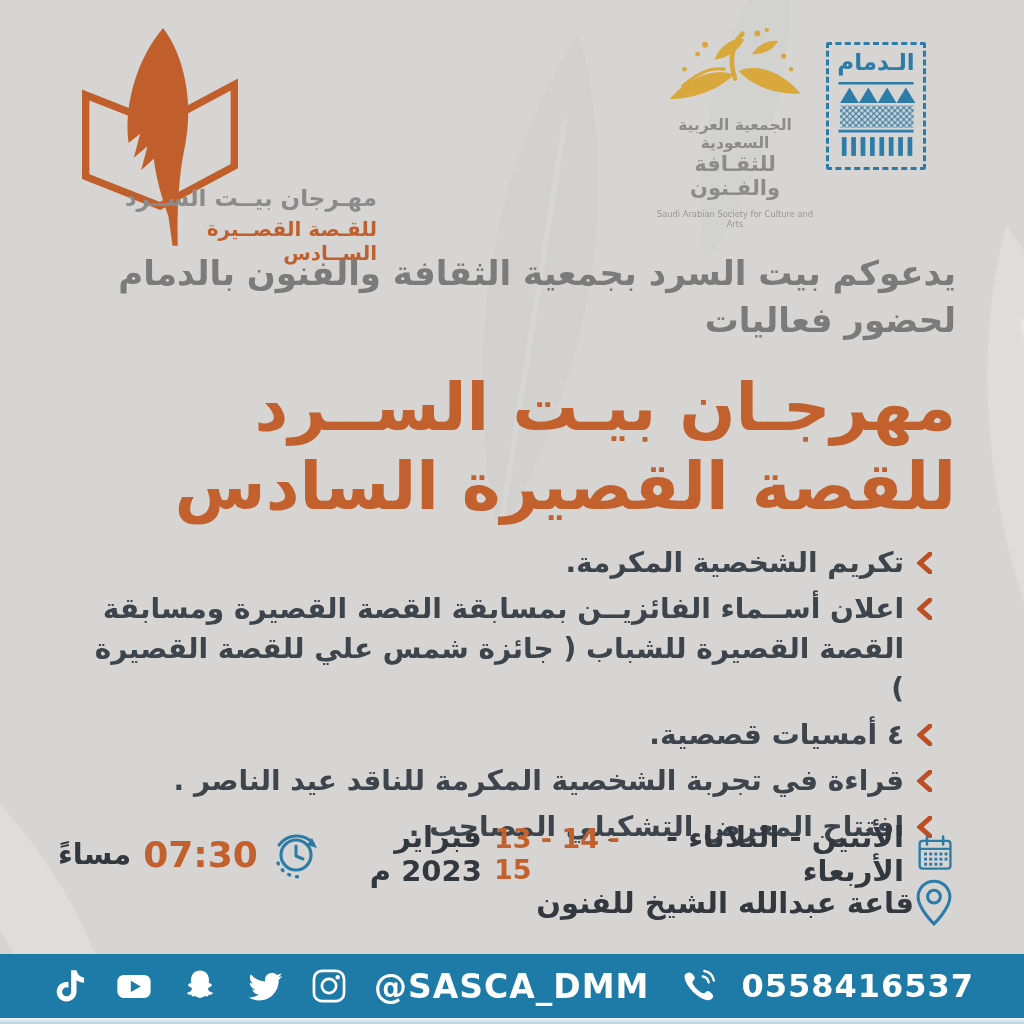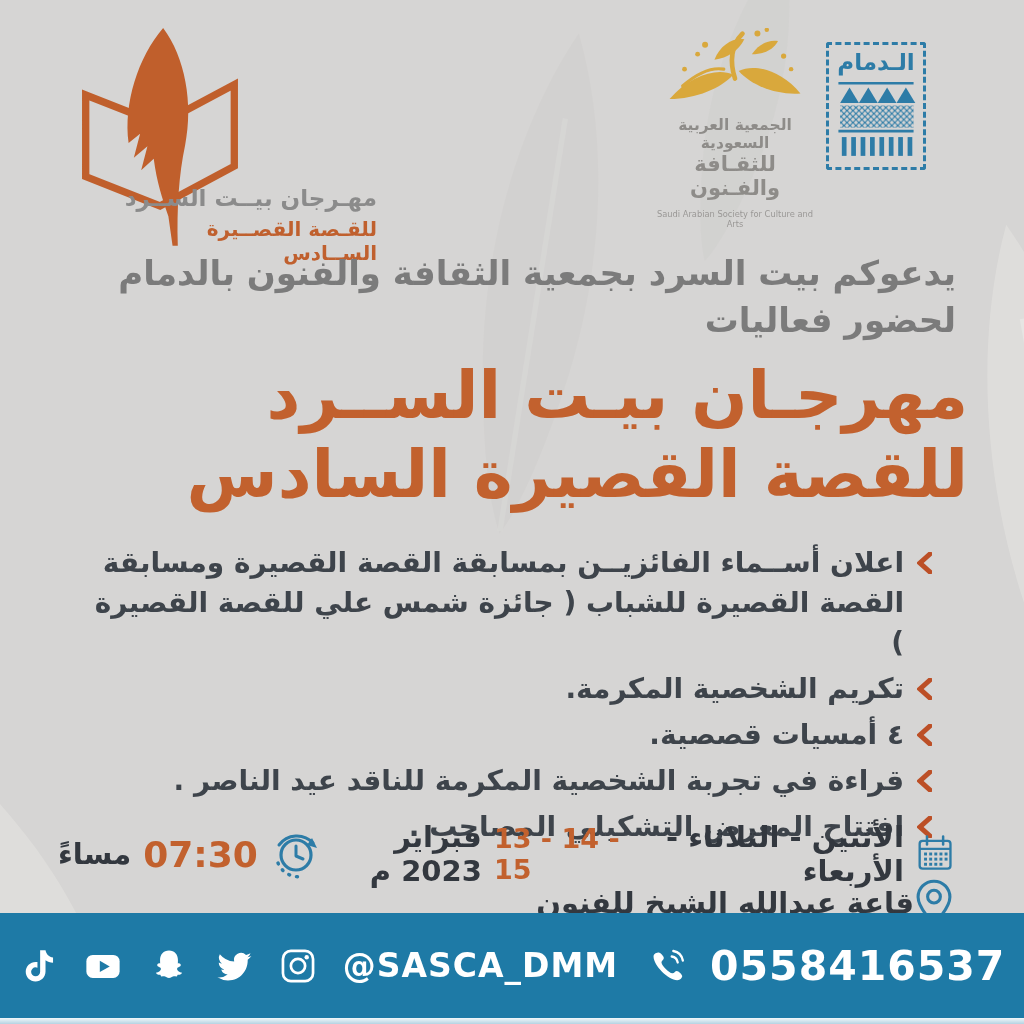--- a/index.html
+++ b/index.html
@@ -18,44 +18,44 @@
   .society-logo .soc-ar1{font-size:15.5px;font-weight:bold;color:#8e8c89;direction:rtl;margin-top:2px;}
   .society-logo .soc-ar2{font-size:21px;font-weight:bold;color:#8e8c89;direction:rtl;letter-spacing:1px;}
   .society-logo .soc-en{font-size:8.3px;color:#9a9896;margin-top:9px;}
   .stamp{position:absolute;left:826px;top:42px;width:100px;height:128px;
          border:3.5px dashed #2d7ca7;border-radius:3px;box-sizing:border-box;padding-top:5px;}
   .stamp .stamp-label{font-size:23px;font-weight:bold;color:#2d7ca7;text-align:center;direction:rtl;line-height:1.1;}
   .stamp .motif{margin:3px auto 0;}
   
   .invite{position:absolute;top:250px;right:68px;margin:0;text-align:right;direction:rtl;
           font-size:34px;font-weight:bold;color:#7b7b7b;line-height:1.38;}
-  .title{position:absolute;top:356px;right:56px;margin:0;text-align:right;direction:rtl;
+  .title{position:absolute;top:356px;right:56px;margin:12px;text-align:right;direction:rtl;
          font-size:66px;font-weight:800;color:#c2612e;line-height:1.2;letter-spacing:-1px;}
   
   .agenda{position:absolute;top:543px;right:92px;width:840px;margin:0;padding:0;list-style:none;
           direction:rtl;text-align:right;}
   .agenda li{display:flex;gap:13px;align-items:flex-start;margin-bottom:6px;
              font-size:28px;font-weight:bold;color:#3e444b;line-height:1.43;}
   .agenda .chev{flex:0 0 auto;margin-top:9px;}
   
   .schedule{position:absolute;top:820px;left:58px;right:70px;display:flex;direction:rtl;
             justify-content:space-between;align-items:center;}
   .grp{display:flex;align-items:center;gap:12px;direction:rtl;}
   .sched-txt{font-size:29px;font-weight:bold;color:#33383f;}
   .orange{color:#c2612e;}
   .dates{direction:ltr;unicode-bidi:embed;font-size:27px;}
   .time-big{font-size:36px;direction:ltr;unicode-bidi:embed;}
   .venue{position:absolute;top:878px;right:70px;display:flex;align-items:center;direction:rtl;
          font-size:29px;font-weight:bold;color:#33383f;}
   
   .footer{position:absolute;left:0;bottom:0;width:1024px;}
-  .footer .bar{height:105px;background:#1e7aa6;display:flex;align-items:center;justify-content:center;gap:24px;}
+  .footer .bar{height:64px;background:#1e7aa6;display:flex;align-items:center;justify-content:center;gap:24px;}
   .footer .strip{height:6px;background:linear-gradient(#f2f7fa,#b5d3e2);}
   .handle{color:#fff;font-size:33px;font-weight:bold;letter-spacing:1px;margin:0 6px 0 2px;}
-  .phone-num{color:#fff;font-size:41px;font-weight:bold;letter-spacing:1px;}
+  .phone-num{color:#fff;font-size:32px;font-weight:bold;letter-spacing:1px;}
 </style>
 </head>
 <body>
 
 <div class="poster">
 
   <svg class="wm" style="left:300px;top:30px;transform:rotate(9deg);" width="470" height="560" viewBox="0 0 120 520">
     <path d="M60 0 C18 90 2 210 22 330 C32 392 46 445 60 470 C74 445 88 392 98 330 C118 210 102 90 60 0 Z" fill="#cfcecc" opacity="0.55"></path>
     <path d="M60 80 L60 468" stroke="#d8d7d5" stroke-width="5" opacity="0.8"></path>
   </svg>
@@ -144,27 +144,27 @@
   <h1 class="title">
     <span>مهرجـان بيـت الســرد</span><br>
     <span>للقصة القصيرة السادس</span>
   </h1>
 
   <ul class="agenda">
     <li>
       <svg class="chev" width="15" height="22" viewBox="0 0 15 22">
         <path d="M13 2 L3 11 L13 20" fill="none" stroke="#bc4f26" stroke-width="5" stroke-linecap="square"></path>
         </svg>
+      <span>تكريم الشخصية المكرمة.</span>
+    </li>
+    <li>
+      <svg class="chev" width="15" height="22" viewBox="0 0 15 22">
+        <path d="M13 2 L3 11 L13 20" fill="none" stroke="#bc4f26" stroke-width="5" stroke-linecap="square"></path>
+        </svg>
       <span>اعلان أســماء الفائزيــن بمسابقة القصة القصيرة ومسابقة القصة القصيرة للشباب ( جائزة شمس علي للقصة القصيرة )</span>
-    </li>
-    <li>
-      <svg class="chev" width="15" height="22" viewBox="0 0 15 22">
-        <path d="M13 2 L3 11 L13 20" fill="none" stroke="#bc4f26" stroke-width="5" stroke-linecap="square"></path>
-        </svg>
-      <span>تكريم الشخصية المكرمة.</span>
     </li>
     <li>
       <svg class="chev" width="15" height="22" viewBox="0 0 15 22">
         <path d="M13 2 L3 11 L13 20" fill="none" stroke="#bc4f26" stroke-width="5" stroke-linecap="square"></path>
         </svg>
       <span>٤ أمسيات قصصية.</span>
     </li>
     <li>
       <svg class="chev" width="15" height="22" viewBox="0 0 15 22">
         <path d="M13 2 L3 11 L13 20" fill="none" stroke="#bc4f26" stroke-width="5" stroke-linecap="square"></path>

